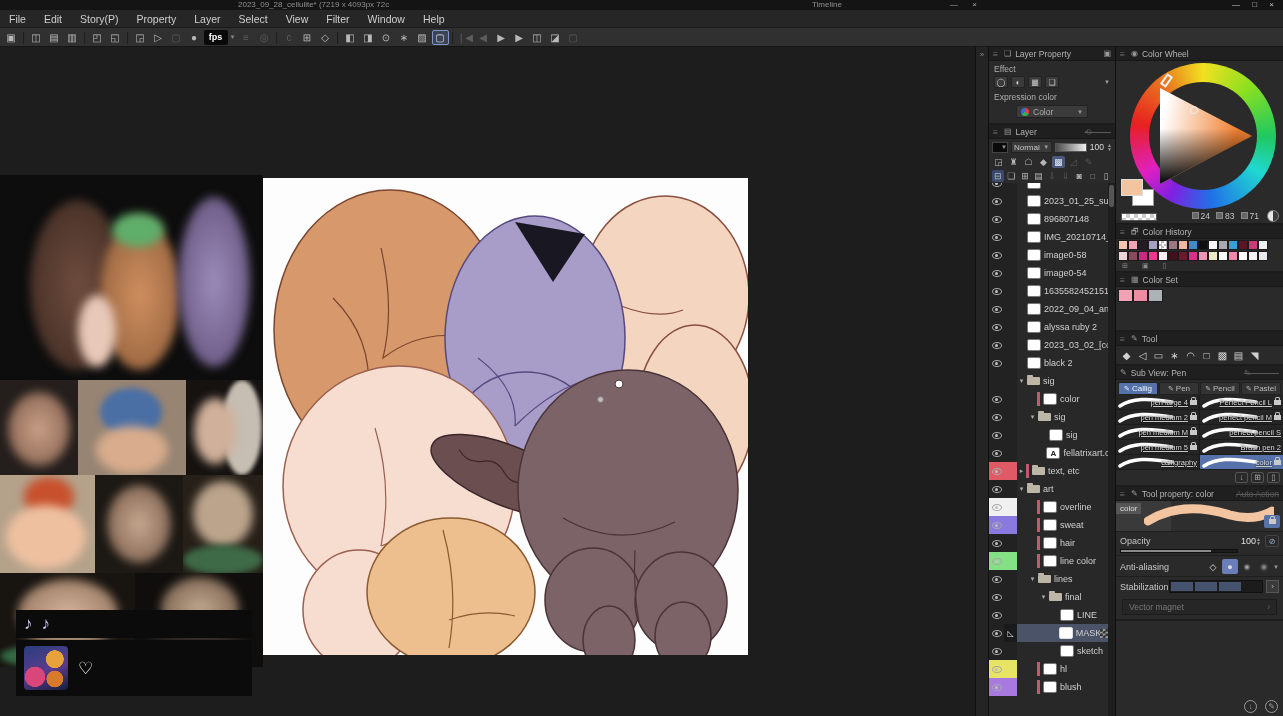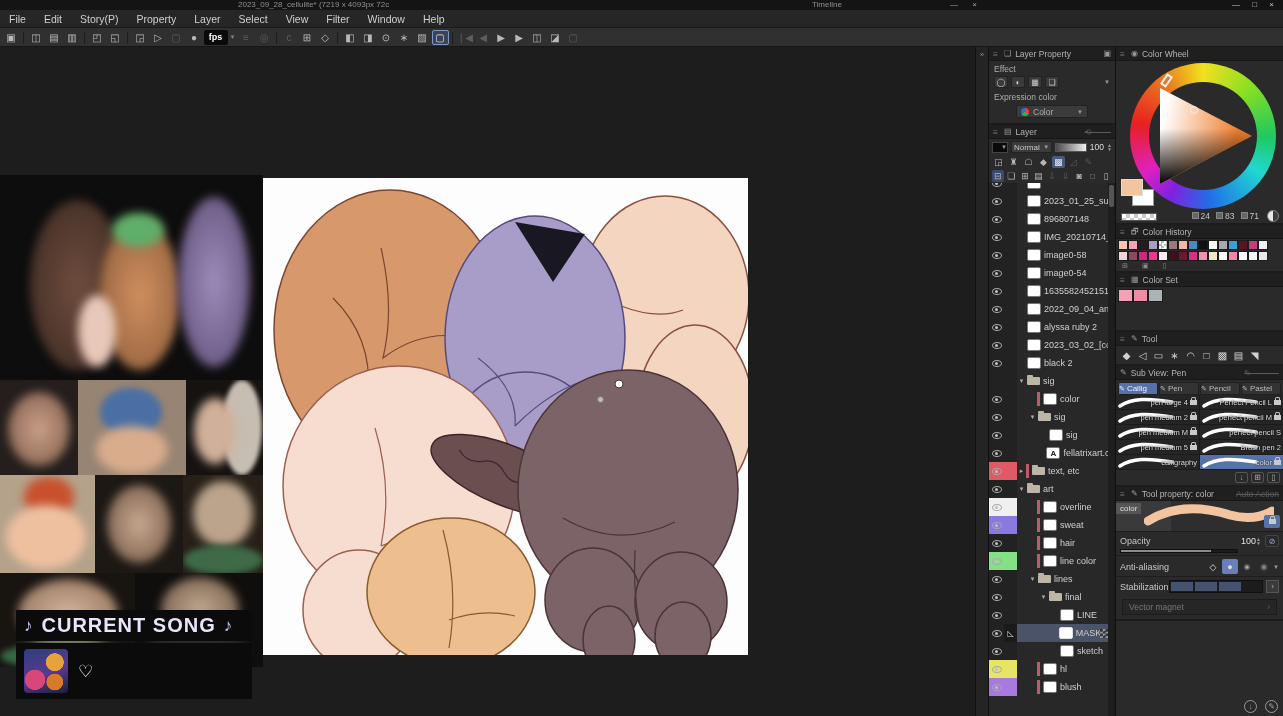--- a/index.html
+++ b/index.html
@@ -137,25 +137,25 @@
   .set-row { display:flex; padding:2px 2px; }
   .sw2 { width:15px; height:13px; border:1px solid #1c1c1c; flex:none; }
   .cs-empty { height:26px; }
   
   .tools-row { display:flex; align-items:center; padding:2px 3px; gap:1px; }
   .tool { width:15px; height:14px; display:inline-flex; align-items:center; justify-content:center;
     font-size:10px; color:#d0d0d0; }
   
   .st-tabs { display:flex; padding:2px 2px 0; gap:1px; }
   .st-tab { flex:1; height:13px; background:#333; border:1px solid #202020; border-radius:2px 2px 0 0;
-    font-size:8px; color:#bbb; display:flex; align-items:center; justify-content:flex-start; gap:2px;
+    font-size:8px; color:#bbb; display:flex; align-items:center; justify-content:center; gap:2px;
     white-space:nowrap; overflow:hidden; }
   .st-tab.sel { background:#5672a8; color:#f0f4ff; }
   .st-tab .nib { font-size:7px; }
-  .brush-cols { display:flex; }
+  .brush-cols { display:flex;text-decoration:underline; }
   .bcol { flex:1; border-right:1px solid #1a1a1a; }
   .brow { height:15px; display:flex; align-items:center; background:#252525; border-bottom:1px solid #1b1b1b;
     padding:0 2px; position:relative; font-size:7.5px; color:#ddd; }
   .brow.sel { background:#5672a8; }
   .brow svg { position:absolute; left:2px; top:1px; }
   .bname { margin-left:auto; z-index:2; text-shadow:0 0 2px #000; white-space:nowrap; }
   .lock { width:7px; height:5px; background:#c9c9c9; margin-left:2px; position:relative; z-index:2; flex:none; }
   .lock::before { content:""; position:absolute; left:1px; top:-3px; width:3px; height:3px;
     border:1px solid #c9c9c9; border-bottom:none; border-radius:2px 2px 0 0; }
   .st-actions { display:flex; justify-content:flex-end; gap:3px; padding:2px 3px; }
@@ -331,21 +331,20 @@
         <path d="M300 340 Q355 372 412 344" fill="none" stroke="#4a3438" stroke-width="1.2"></path>
         <path d="M372 372 Q370 412 376 444" fill="none" stroke="#4a3438" stroke-width="1.2"></path>
         <circle cx="356" cy="206" r="4" fill="#fff" stroke="#4a3438" stroke-width="1"></circle>
       </svg>
       <div class="cursor-dot" style="left:334px;top:218px;"></div>
     </div>
 
     <div class="song">
       <div class="song-header">
         <span class="note">♪</span>
-        <span>CURRENT SONG</span>
         <span class="note">♪</span>
       </div>
       <div class="song-card">
         <div class="album"></div>
         <div class="heart">♡</div>
       </div>
     </div>
   </div>
 
   <div class="strip">»</div>

